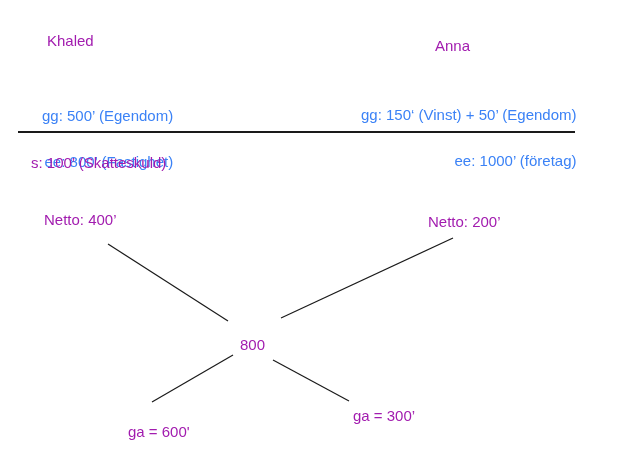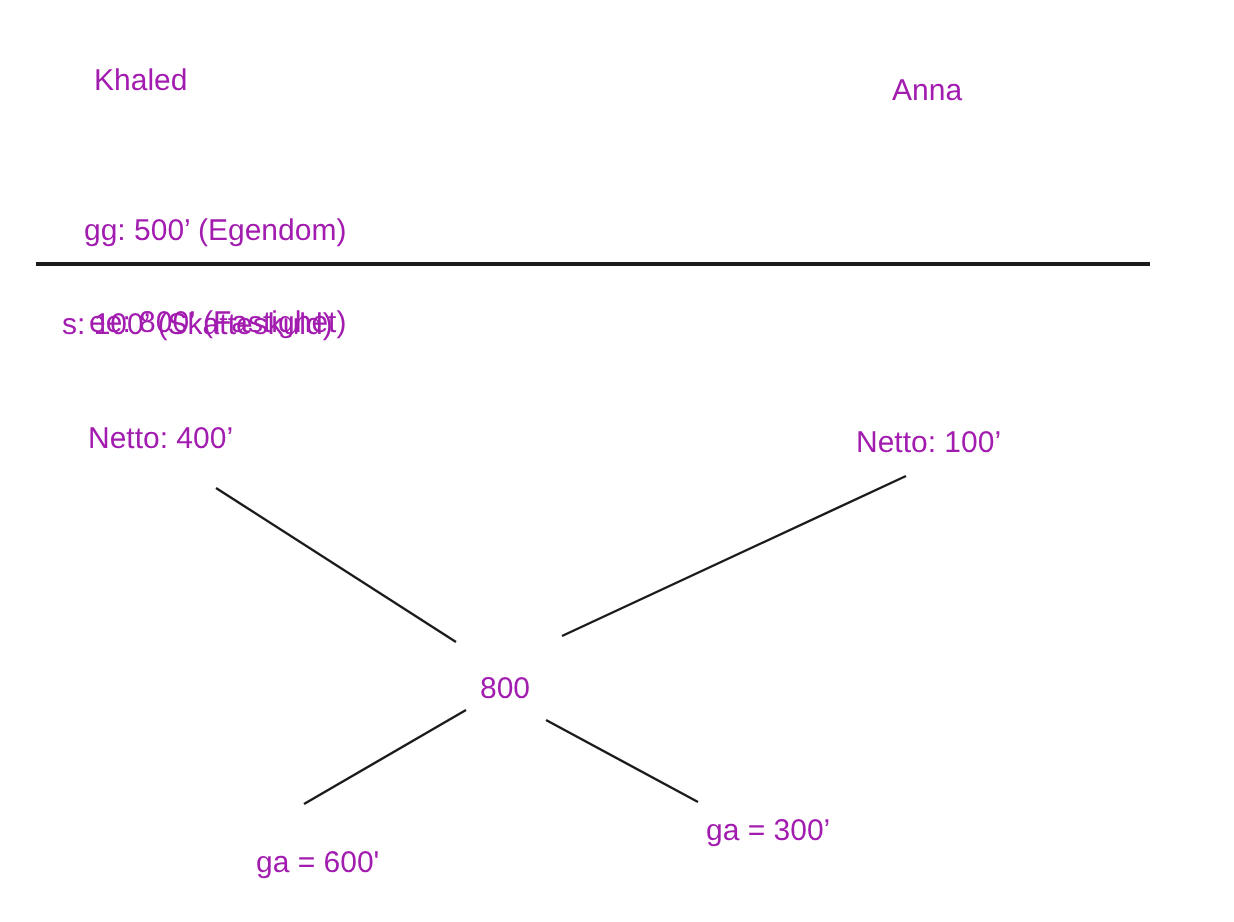--- a/index.html
+++ b/index.html
@@ -16,21 +16,21 @@
     font-size:15px;
     line-height:15px;
     white-space:pre;
     color:#a21caf;
   }
   .block{
     position:absolute;
     font-size:15px;
     line-height:15px;
     white-space:pre;
-    color:#a21caf;
+    color:#3b82f6;
   }
   .block div{margin-bottom:0;}
   .block div + div{margin-top:1px;text-align:right;}
   svg.lines{position:absolute;left:0;top:0;}
   svg.lines line{stroke:#1a1a1a;}
 </style>
 </head>
 <body>
 
 <div class="canvas">
@@ -42,27 +42,31 @@
     <line x1="233" y1="355" x2="152" y2="402" stroke-width="1.2"></line>
     <line x1="273" y1="360" x2="349" y2="401" stroke-width="1.2"></line>
   </svg>
 
   <div class="t" style="left:47px;top:33px">Khaled</div>
   <div class="block" style="left:42px;top:78px">
     <div>gg: 500’ (Egendom)</div>
     <div>ee: 800’ (Fastighet)</div>
   </div>
 
-  <div class="t" style="left:446px;top:38px">Anna</div>
+  <div class="t" style="left:435px;top:38px">Anna</div>
+  <div class="block" style="left:361px;top:77px">
+    <div>gg: 150‘ (Vinst) + 50’ (Egendom)</div>
+    <div style="margin-left:3px">ee: 1000’ (företag)</div>
+  </div>
 
   <div class="t" style="left:31px;top:155px">s: 100’ (Skatteskuld)</div>
 
   <div class="t" style="left:44px;top:212px">Netto: 400’</div>
 
-  <div class="t" style="left:428px;top:214px">Netto: 100’</div>
+  <div class="t" style="left:428px;top:214px">Netto: 200’</div>
 
   <div class="t" style="left:240px;top:337px">800</div>
 
   <div class="t" style="left:128px;top:424px">ga = 600'</div>
 
   <div class="t" style="left:353px;top:408px">ga = 300’</div>
 
 </div>
 
 </body></html>

